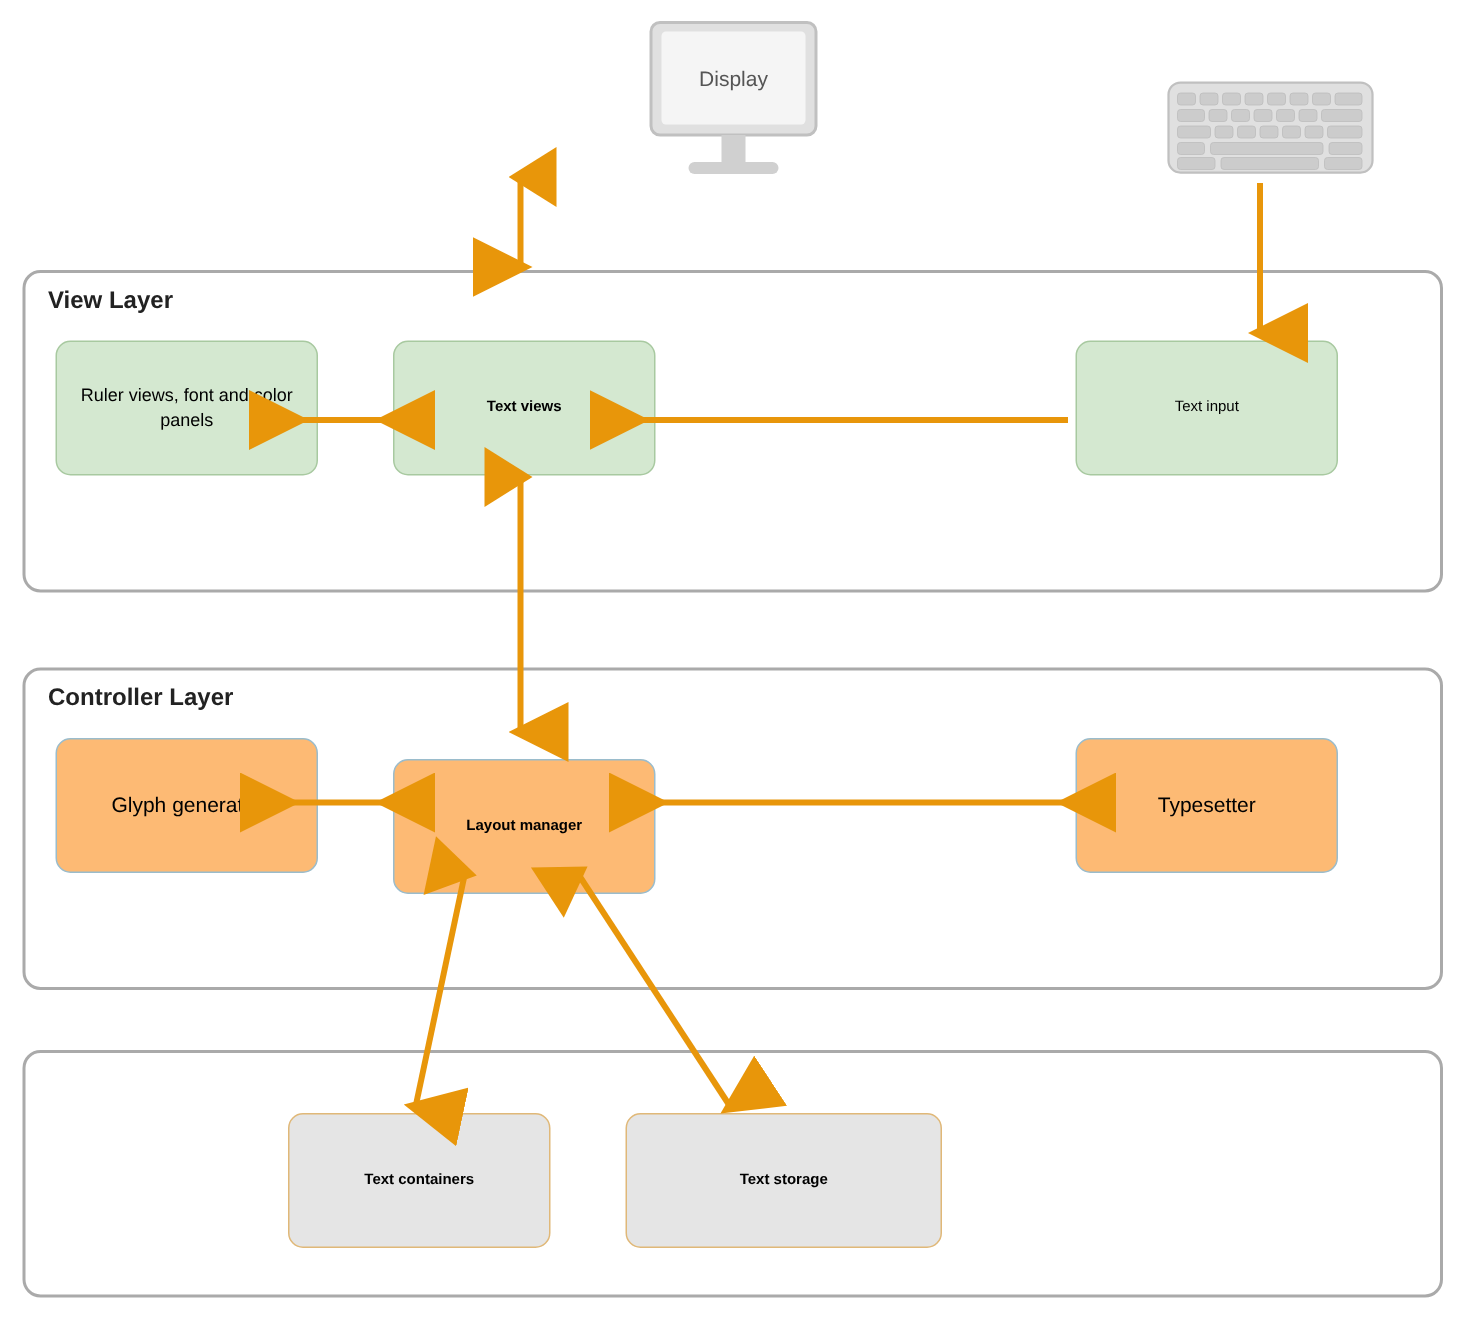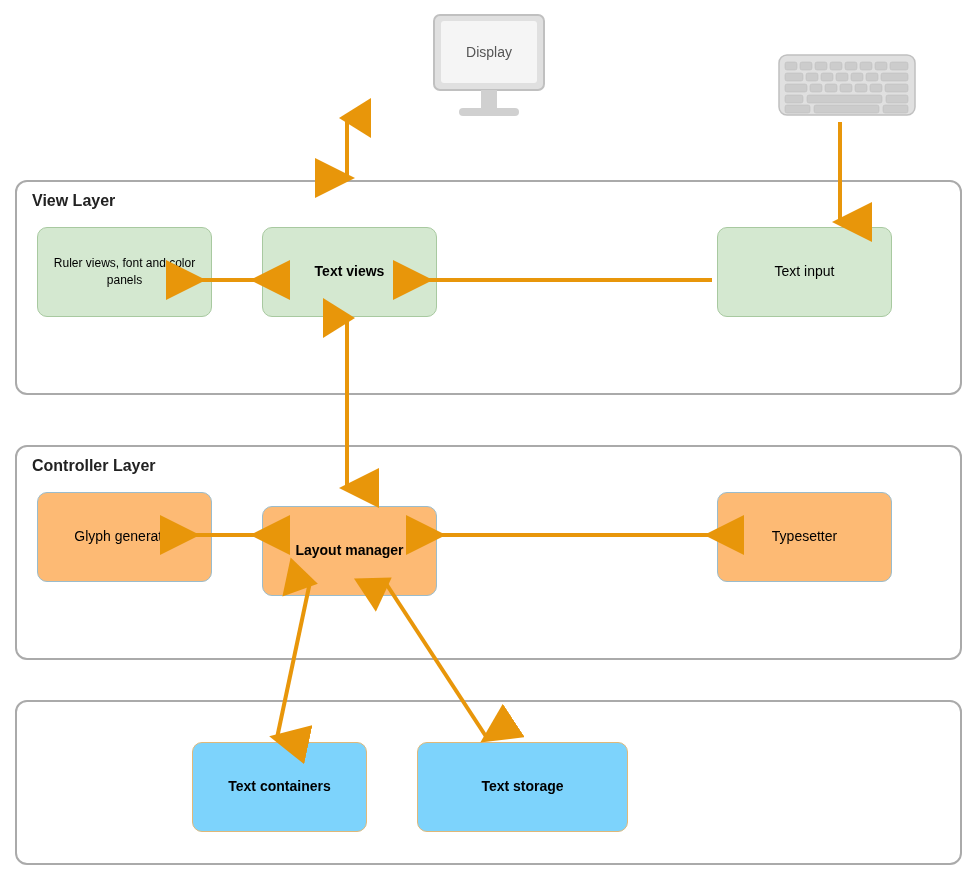--- a/index.html
+++ b/index.html
@@ -68,37 +68,37 @@
     }
 
     
     .node {
       position: absolute;
       border-radius: 10px;
       display: flex;
       align-items: center;
       justify-content: center;
       text-align: center;
-      font-size: 14px;
+      font-size: 10px;
       padding: 10px;
       line-height: 1.4;
     }
 
     .node-green {
       background: #d4e8d0;
       border: 1px solid #a8c9a0;
     }
 
     .node-blue {
       background: #fdba74;
       border: 1px solid #9abccc;
     }
 
     .node-orange {
-      background: #7dd3fc;
+      background: #e5e5e5;
       border: 1px solid #e0b878;
     }
 
     
     .arrow-svg {
       position: absolute;
       overflow: visible;
       pointer-events: none;
     }
 

